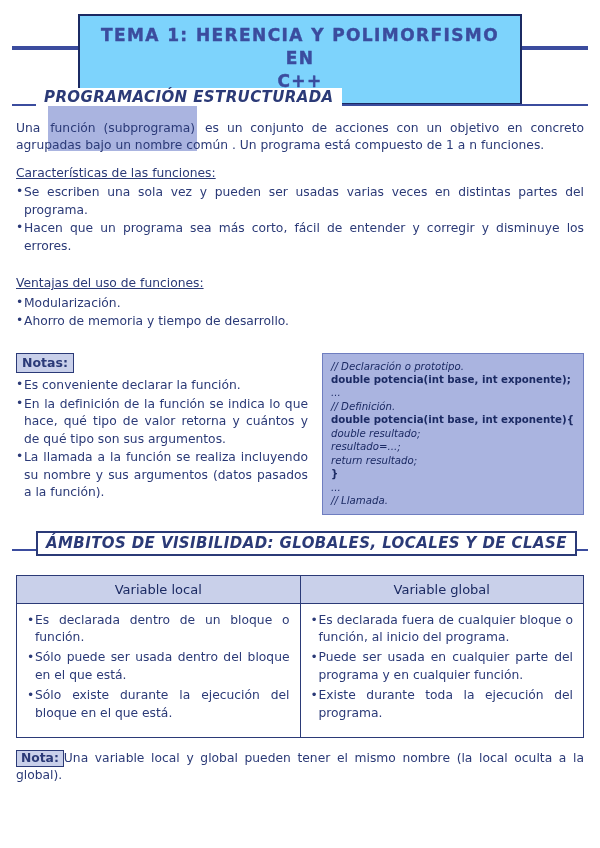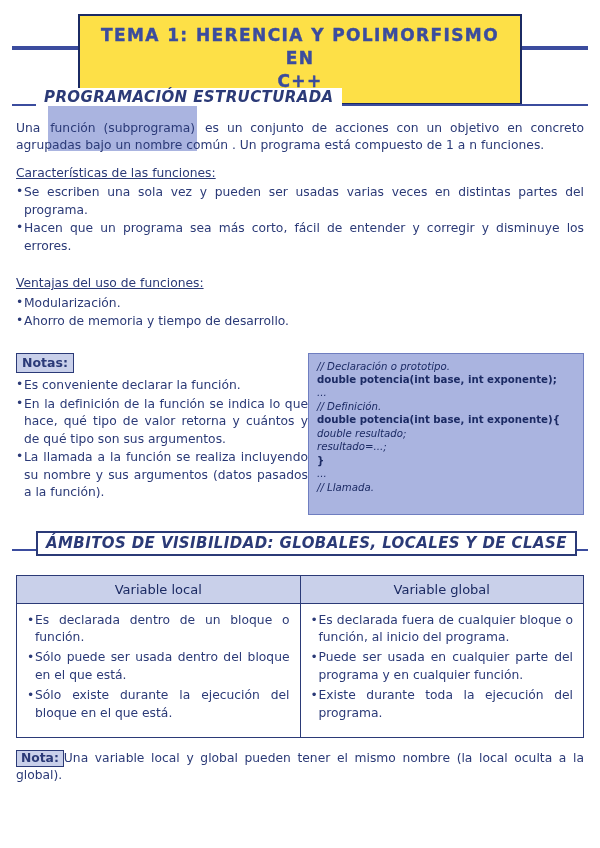--- a/index.html
+++ b/index.html
@@ -29,21 +29,21 @@
     right: 12px;
     height: 4px;
     background: #3b4c9e;
   }
   .title-box {
     position: absolute;
     left: 78px;
     right: 78px;
     top: 4px;
     border: 2px solid #1b2a63;
-    background: #fde047;
+    background: #7dd3fc;
     padding: 8px 6px 10px 6px;
     text-align: center;
     box-sizing: border-box;
   }
   .title-text {
     font-family: "DejaVu Sans", sans-serif;
     font-weight: bold;
     font-size: 17px;
     letter-spacing: 1.4px;
     color: #3b4c9e;
@@ -117,20 +117,21 @@
   ul.bul li::before {
     content: "\2022";
     position: absolute;
     left: 0;
     top: -1px;
   }
 
   
   .two-col {
     display: flex;
+    gap: 14px;
     margin-top: 2px;
   }
   .col-left {
     width: 292px;
     flex: 0 0 292px;
     font-size: 12.3px;
   }
   .notas-tag {
     display: inline-block;
     border: 1.5px solid #2b3a77;
@@ -263,20 +264,21 @@
     </div>
 
     <div class="code-box">
       <div class="cm">// Declaración o prototipo.</div>
       <div class="bold">double potencia(int base, int exponente);</div>
       <div class="it">...</div>
       <div class="cm">// Definición.</div>
       <div class="bold">double potencia(int base, int exponente){</div>
       <div class="it">double resultado;</div>
       <div class="it">resultado=...;</div>
+      <div class="it">return resultado;</div>
       <div class="bold">}</div>
       <div class="it">...</div>
       <div class="cm">// Llamada.</div>
     </div>
   </div>
 </div>
 
 <div class="spacer-md"></div>
 
 <div class="section-head boxed">

